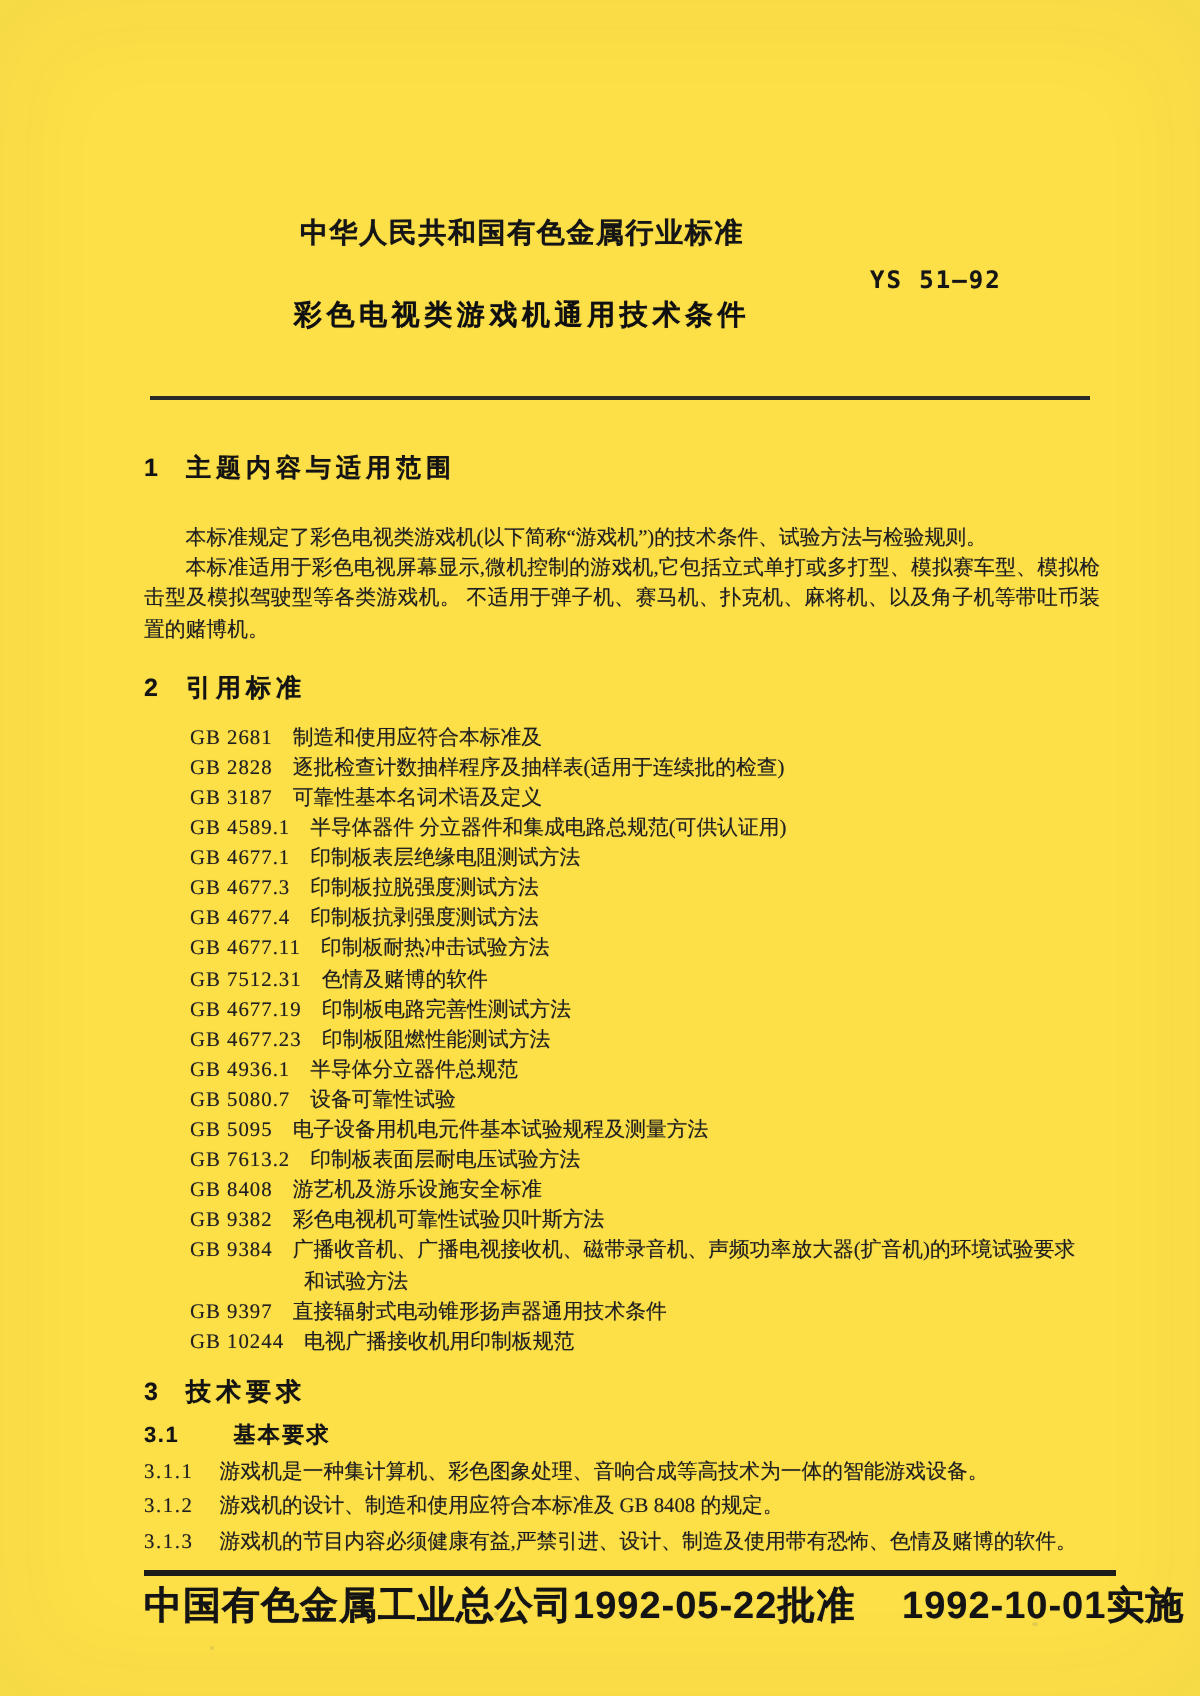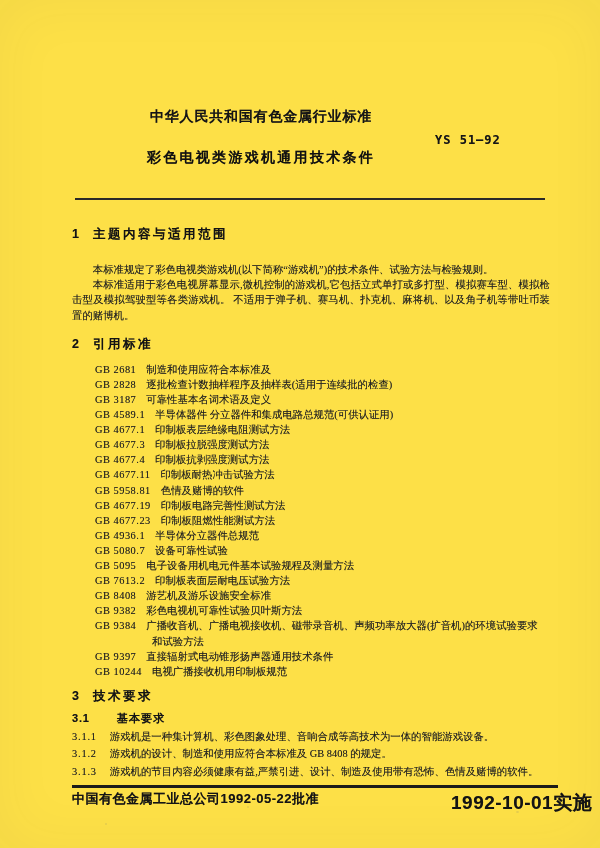--- a/index.html
+++ b/index.html
@@ -67,21 +67,21 @@
   .req-row{white-space:nowrap;}
   .req-num{letter-spacing:0.8px;margin-right:13px;}
   
   .frule{
     position:absolute;top:785px;left:72px;width:486px;height:2.5px;
     background:#1c1c1a;
   }
   .approval{
     position:absolute;top:790px;left:72px;
     font-family:"Liberation Sans","DejaVu Sans",sans-serif;
-    font-weight:bold;font-size:13px;letter-spacing:0.5px;color:#141414;
+    font-weight:bold;font-size:19px;letter-spacing:0.5px;color:#141414;
   }
   .impl{
     position:absolute;top:790px;left:451px;
     font-family:"Liberation Sans","DejaVu Sans",sans-serif;
     font-weight:bold;font-size:19px;letter-spacing:0.5px;color:#141414;
   }
   .pagenum{
     position:absolute;top:816px;left:77px;
     font-size:14px;color:#3a3a3a;letter-spacing:1px;margin-top:38px;
   }
@@ -164,21 +164,21 @@
 
         <div class="std-row">
           <div class="std-line">
             <span class="std-code">GB 4677.11</span><span class="std-title">印制板耐热冲击试验方法</span>
           </div>
 
         </div>
 
         <div class="std-row">
           <div class="std-line">
-            <span class="std-code">GB 5958.81</span><span class="std-title">色情及赌博的软件</span>
+            <span class="std-code">GB 7512.31</span><span class="std-title">色情及赌博的软件</span>
           </div>
 
         </div>
 
         <div class="std-row">
           <div class="std-line">
             <span class="std-code">GB 4677.19</span><span class="std-title">印制板电路完善性测试方法</span>
           </div>
 
         </div>

